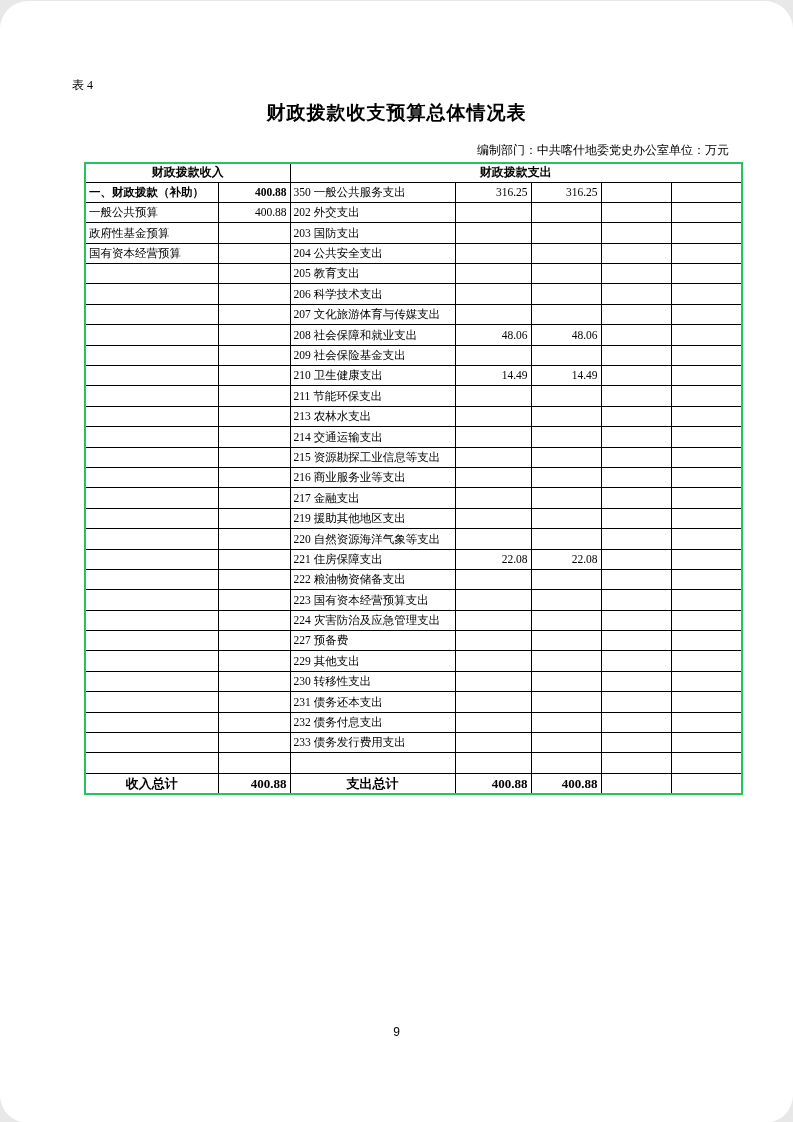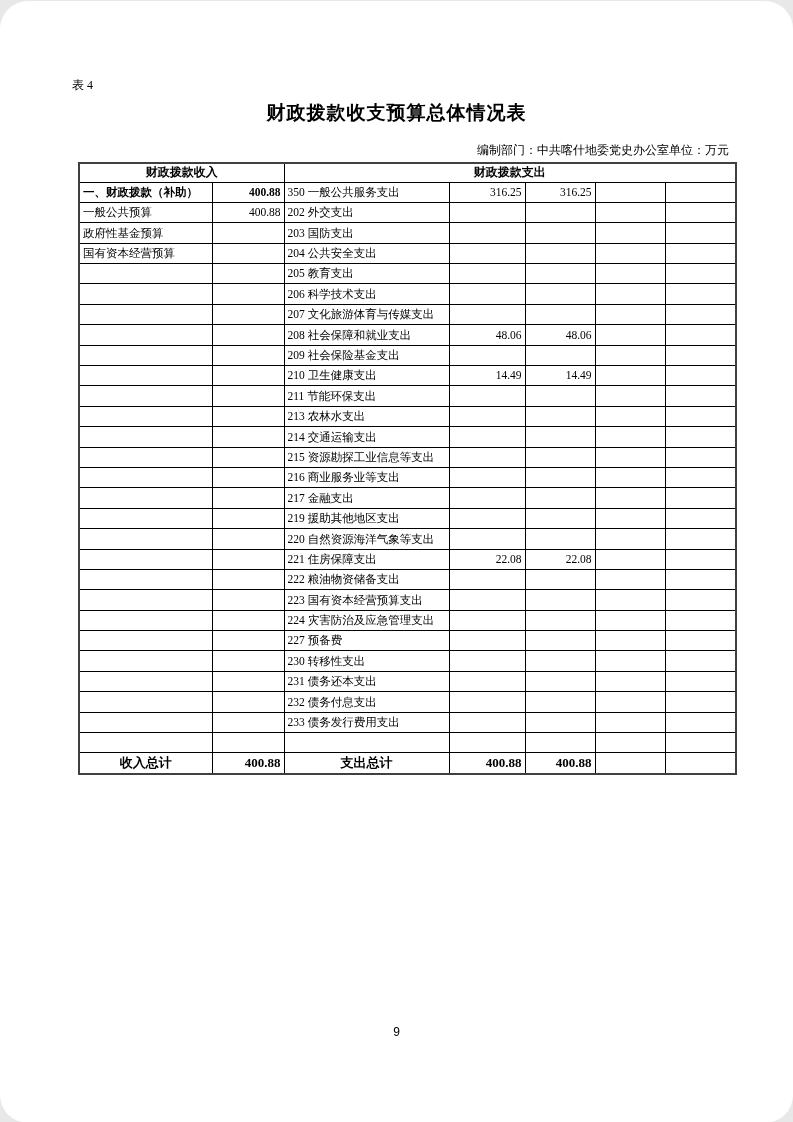--- a/index.html
+++ b/index.html
@@ -37,26 +37,26 @@
     position: absolute;
     top: 141px;
     left: 72px;
     width: 657px;
     display: flex;
     justify-content: flex-end;
     font-size: 12px;
   }
   table.budget {
     position: absolute;
-    left: 78px;
+    left: 84px;
     top: 161px;
     width: 657px;
     border-collapse: collapse;
     table-layout: fixed;
-    border: 2px solid #404040;
+    border: 2px solid #22c55e;
   }
   table.budget th, table.budget td {
     border: 1px solid #000;
     padding: 0 3px;
     overflow: hidden;
     vertical-align: middle;
   }
   table.budget thead th {
     font-family: "Liberation Sans", "DejaVu Sans", sans-serif;
     font-size: 12px;
@@ -327,20 +327,29 @@
     <td class="cell-num"></td>
     <td class="cell-left">227 预备费</td>
     <td class="cell-num"></td>
     <td class="cell-num"></td>
     <td class="cell-num"></td>
     <td class="cell-num"></td>
   </tr>
         <tr>
     <td class="cell-left"></td>
     <td class="cell-num"></td>
+    <td class="cell-left">229 其他支出</td>
+    <td class="cell-num"></td>
+    <td class="cell-num"></td>
+    <td class="cell-num"></td>
+    <td class="cell-num"></td>
+  </tr>
+        <tr>
+    <td class="cell-left"></td>
+    <td class="cell-num"></td>
     <td class="cell-left">230 转移性支出</td>
     <td class="cell-num"></td>
     <td class="cell-num"></td>
     <td class="cell-num"></td>
     <td class="cell-num"></td>
   </tr>
         <tr>
     <td class="cell-left"></td>
     <td class="cell-num"></td>
     <td class="cell-left">231 债务还本支出</td>

